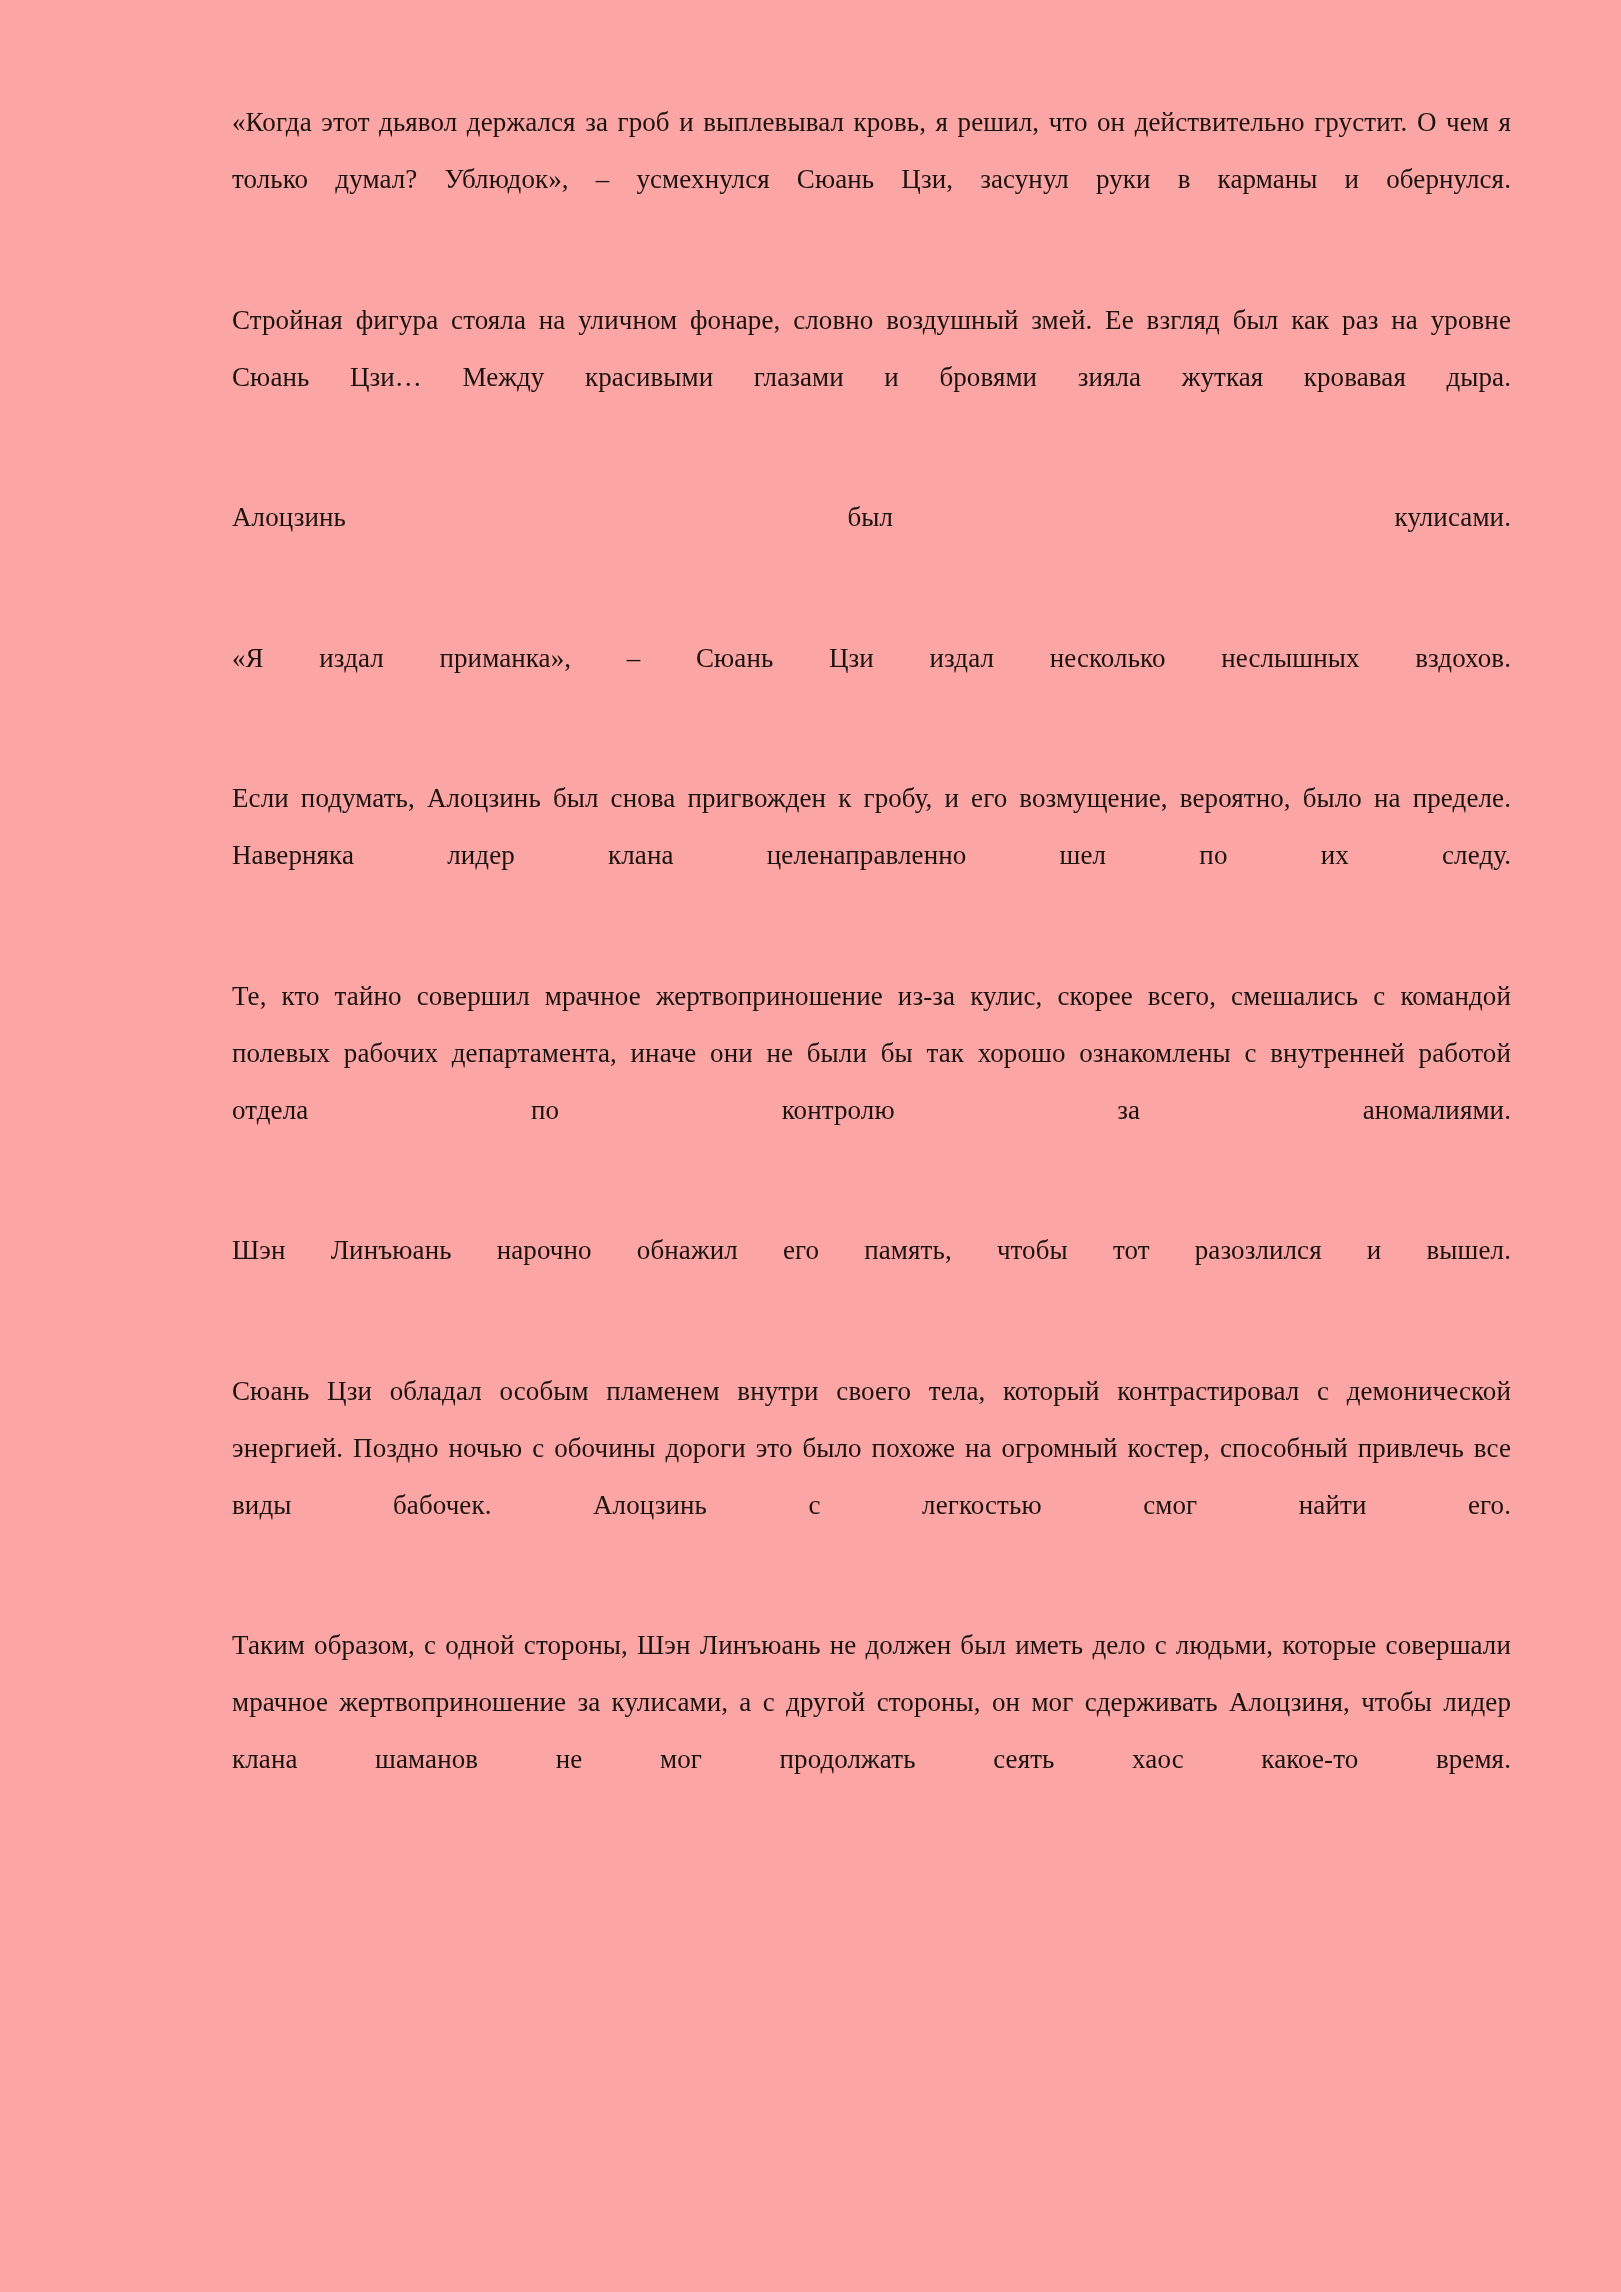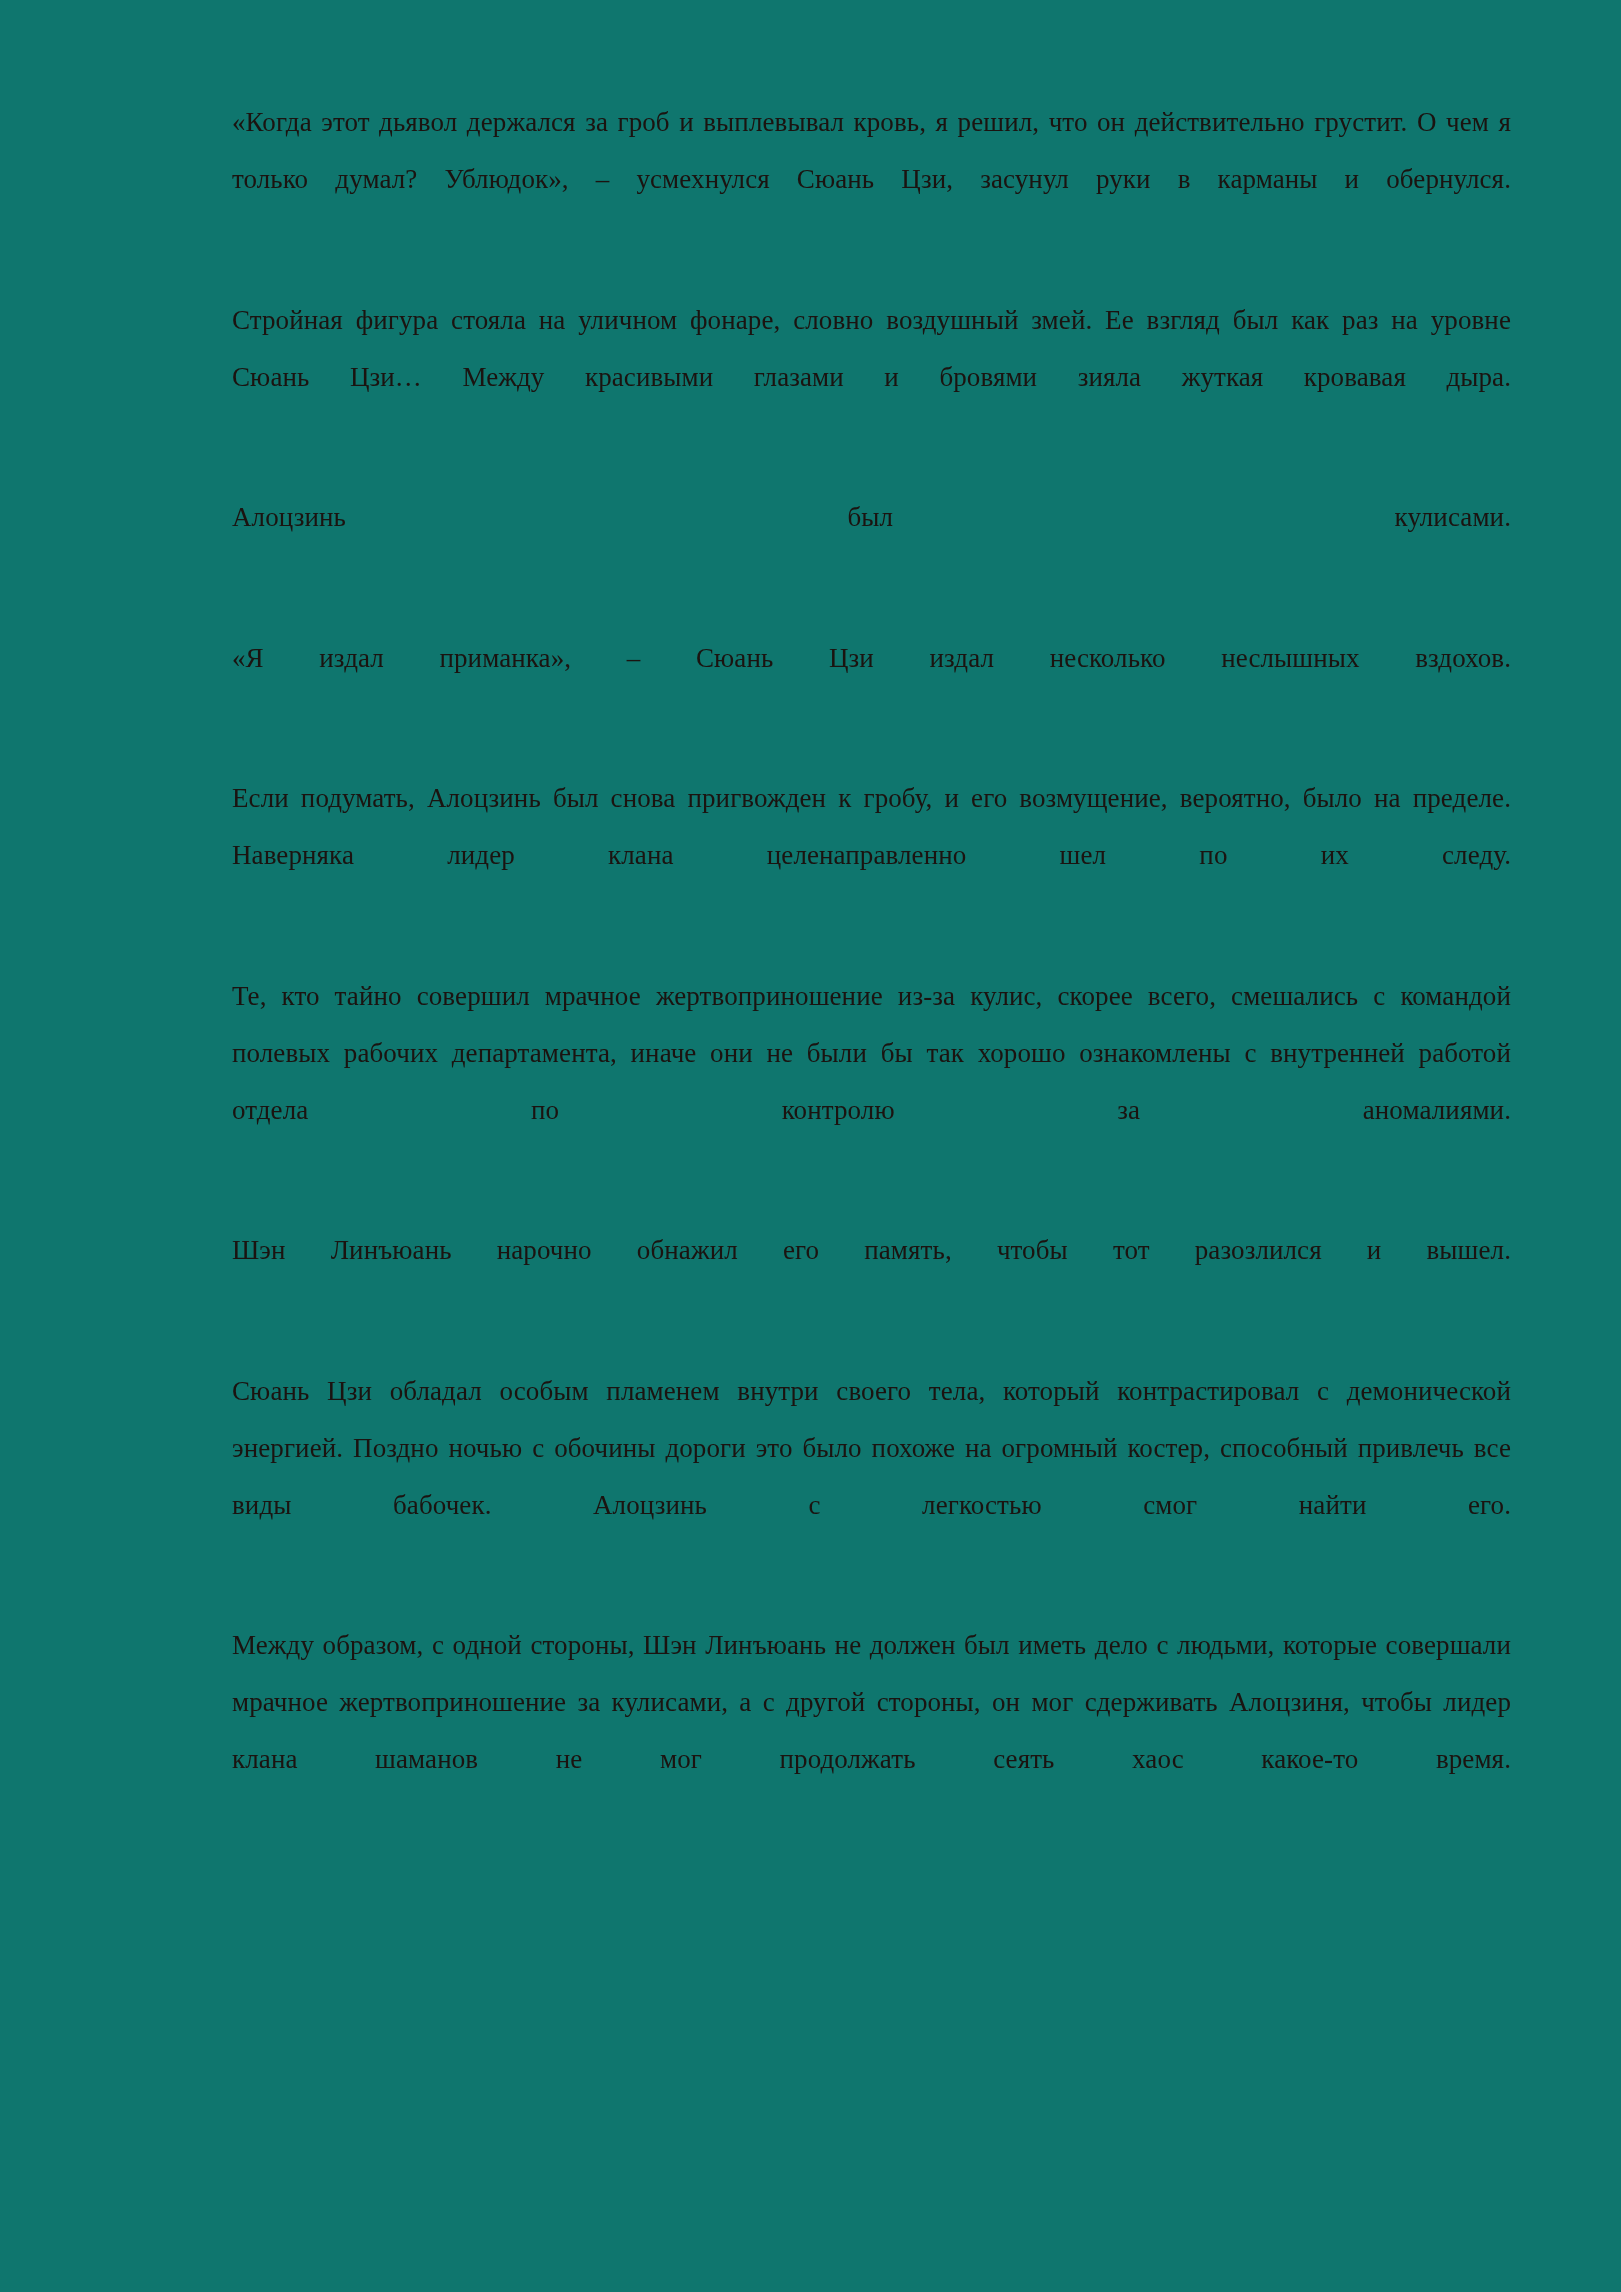--- a/index.html
+++ b/index.html
@@ -12,21 +12,21 @@
     height: 2293px;
     background: #fae7d9;
     font-family: "Liberation Serif", "DejaVu Serif", serif;
     color: #1b1310;
     overflow: hidden;
   }
 
   .page {
     width: 1621px;
     height: 2293px;
-    background: #0f766e;
+    background: #fca5a5;
     box-sizing: border-box;
     padding: 0;
     position: relative;
   }
 
   .content {
     position: absolute;
     left: 232px;
     top: 94px;
     width: 1279px;
@@ -62,17 +62,17 @@
   <div class="content">
 
     <p class="para">«Когда этот дьявол держался за гроб и выплевывал кровь, я решил, что он действительно грустит. О чем я только думал? Ублюдок», – усмехнулся Сюань Цзи, засунул руки в карманы и обернулся.</p>
     <p class="para">Стройная фигура стояла на уличном фонаре, словно воздушный змей. Ее взгляд был как раз на уровне Сюань Цзи… Между красивыми глазами и бровями зияла жуткая кровавая дыра.</p>
     <p class="para">Алоцзинь был кулисами.</p>
     <p class="para">«Я издал приманка», – Сюань Цзи издал несколько неслышных вздохов.</p>
     <p class="para">Если подумать, Алоцзинь был снова пригвожден к гробу, и его возмущение, вероятно, было на пределе. Наверняка лидер клана целенаправленно шел по их следу.</p>
     <p class="para">Те, кто тайно совершил мрачное жертвоприношение из-за кулис, скорее всего, смешались с командой полевых рабочих департамента, иначе они не были бы так хорошо ознакомлены с внутренней работой отдела по контролю за аномалиями.</p>
     <p class="para">Шэн Линъюань нарочно обнажил его память, чтобы тот разозлился и вышел.</p>
     <p class="para">Сюань Цзи обладал особым пламенем внутри своего тела, который контрастировал с демонической энергией. Поздно ночью с обочины дороги это было похоже на огромный костер, способный привлечь все виды бабочек. Алоцзинь с легкостью смог найти его.</p>
-    <p class="para">Между образом, с одной стороны, Шэн Линъюань не должен был иметь дело с людьми, которые совершали мрачное жертвоприношение за кулисами, а с другой стороны, он мог сдерживать Алоцзиня, чтобы лидер клана шаманов не мог продолжать сеять хаос какое-то время.</p>
+    <p class="para">Таким образом, с одной стороны, Шэн Линъюань не должен был иметь дело с людьми, которые совершали мрачное жертвоприношение за кулисами, а с другой стороны, он мог сдерживать Алоцзиня, чтобы лидер клана шаманов не мог продолжать сеять хаос какое-то время.</p>
 
   </div>
 </div>
 
 
 </body></html>

